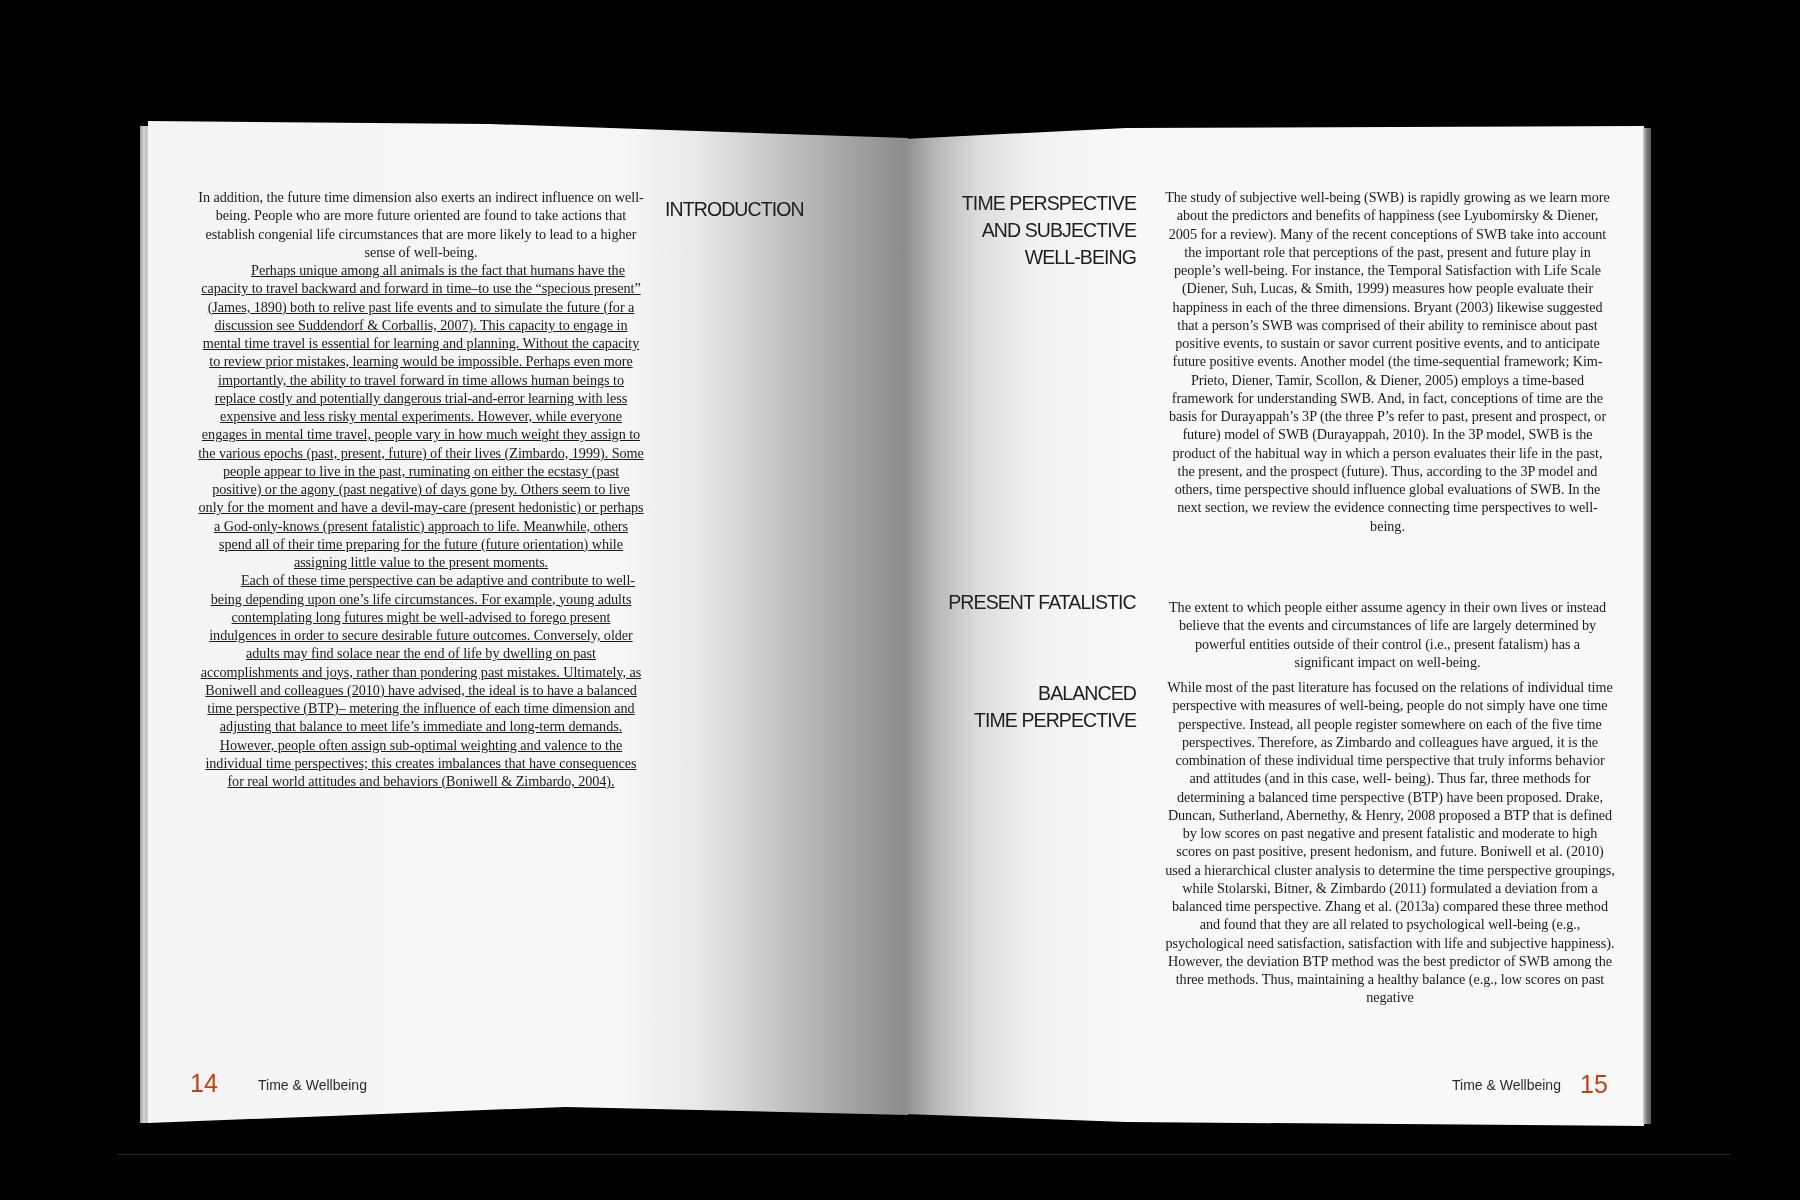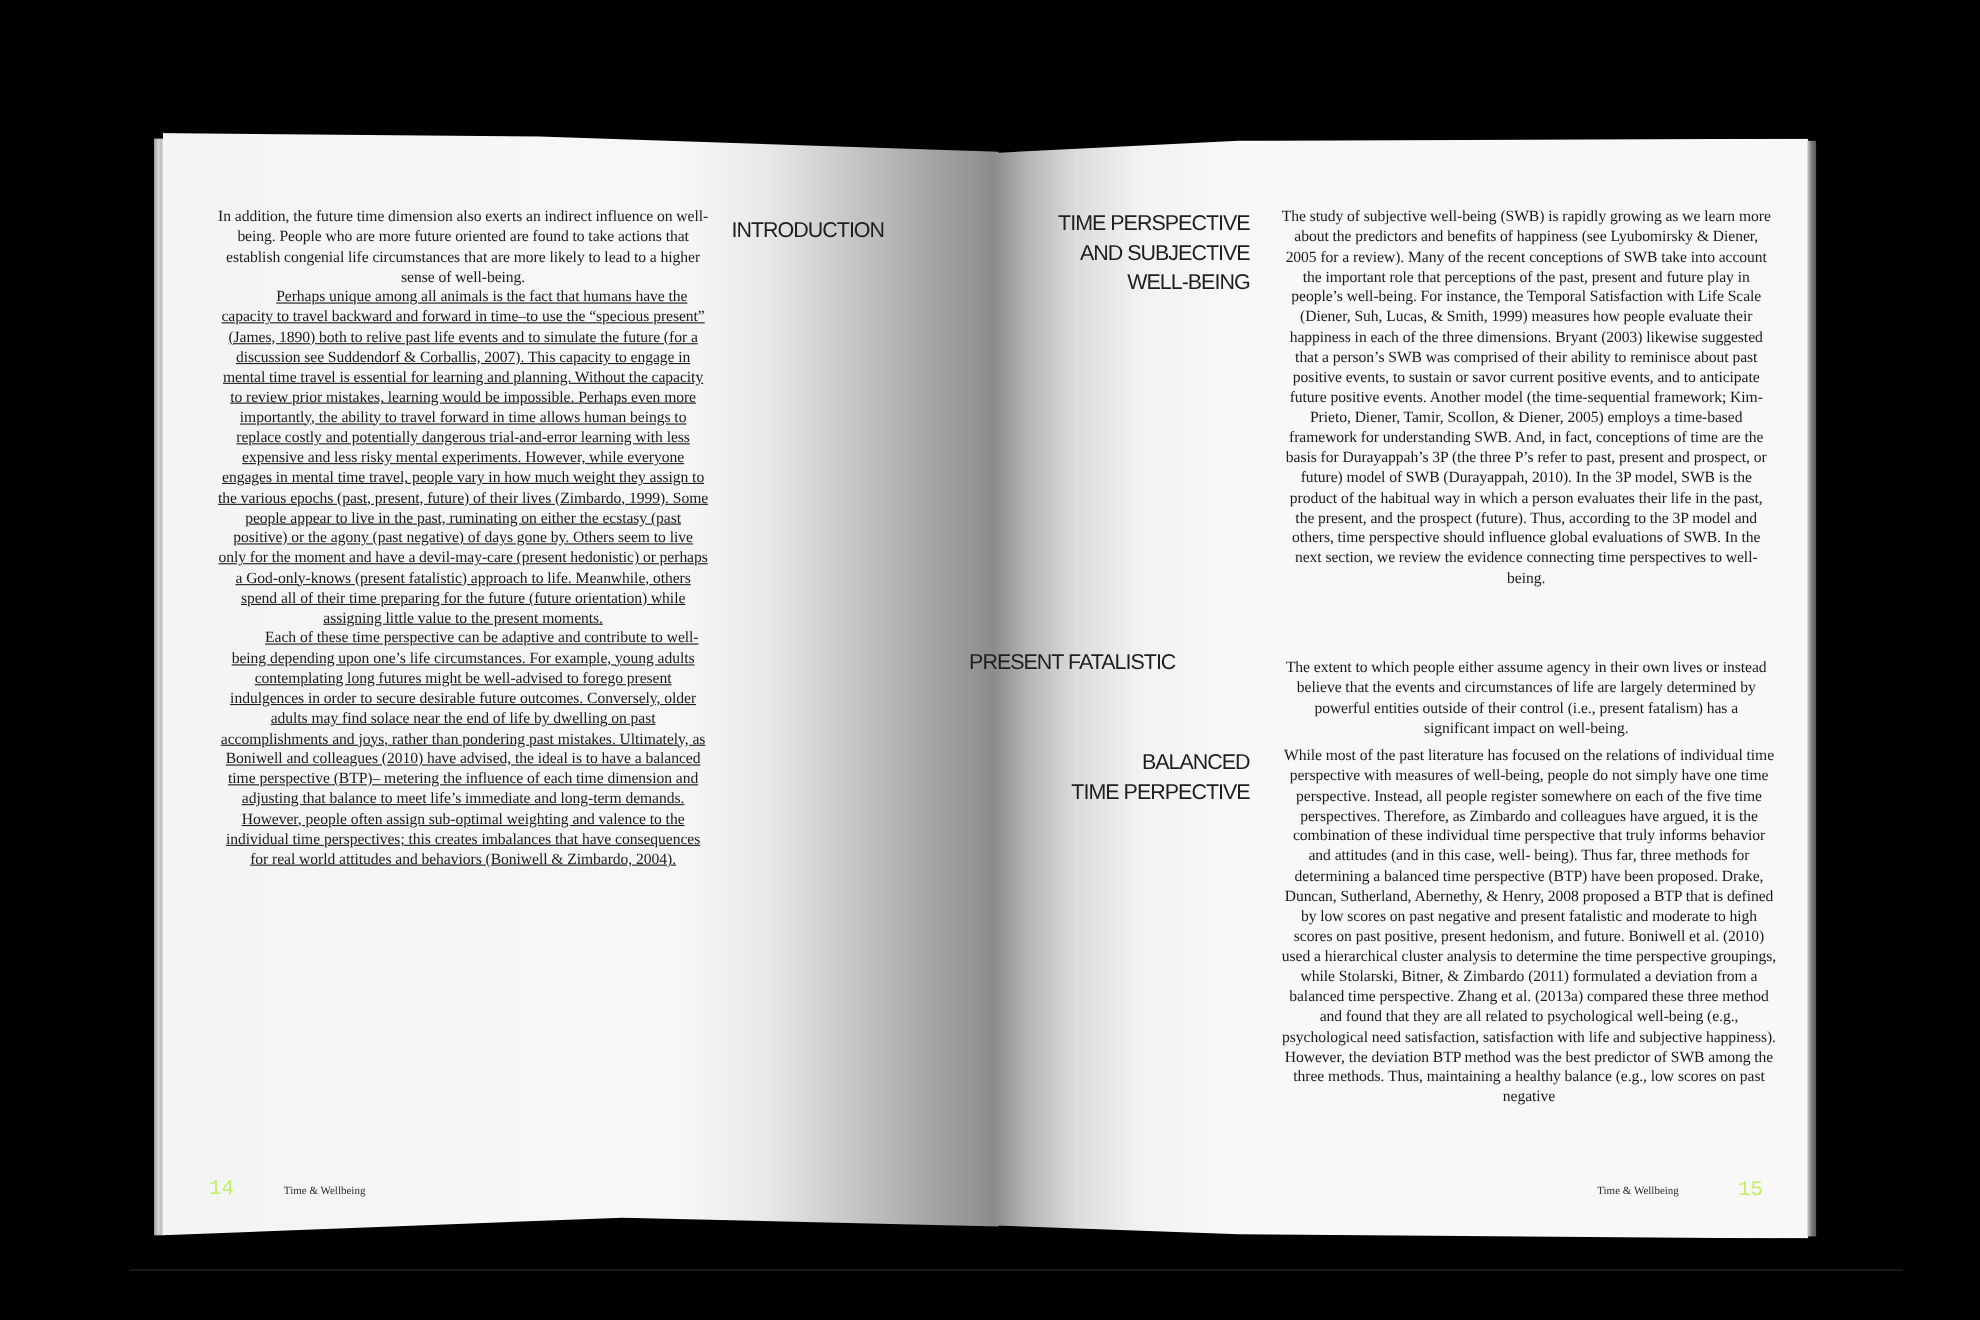--- a/index.html
+++ b/index.html
@@ -40,29 +40,29 @@
   .left-body { left:198px; top:188px; width:446px; }
   .right-body-1 { left:1165px; top:188px; width:445px; }
   .right-body-2 { left:1165px; top:587px; width:445px;margin-top:11px; }
   .right-body-3 { left:1165px; top:678px; width:450px; }
   .heading {
     position:absolute; font-family:"Liberation Sans", sans-serif; color:#1e1e1e;
     font-size:19.5px; line-height:27px; letter-spacing:-0.9px; text-transform:uppercase;
   }
   .h-intro { left:665px; top:196px; }
   .h-tp { left:900px; top:190px; width:236px; text-align:right; }
-  .h-pf { left:881px; top:589px; width:236px; text-align:left; }
+  .h-pf { left:924px; top:589px; width:236px; text-align:center; }
   .h-btp { left:900px; top:680px; width:236px; text-align:right; }
   .page-num {
-    position:absolute; font-family:Liberation Mono, monospace; font-size:19px; color:#bef264;
+    position:absolute; font-family:Liberation Sans, sans-serif; font-size:25px; color:#c2410c;
   }
   .pn-left { left:190px; top:1069px; }
   .pn-right { left:1580px; top:1070px; }
   .running-head {
-    position:absolute; font-family:Liberation Serif, serif; font-size:10px; color:#2a2a2a;
+    position:absolute; font-family:Liberation Sans, sans-serif; font-size:14px; color:#2a2a2a;
   }
   .rh-left { left:258px; top:1077px; }
   .rh-right { left:1452px; top:1077px; }
 </style>
 </head>
 <body>
 
 <div class="baseline-rule"></div>
 
 <div class="page-stack-left"></div>

